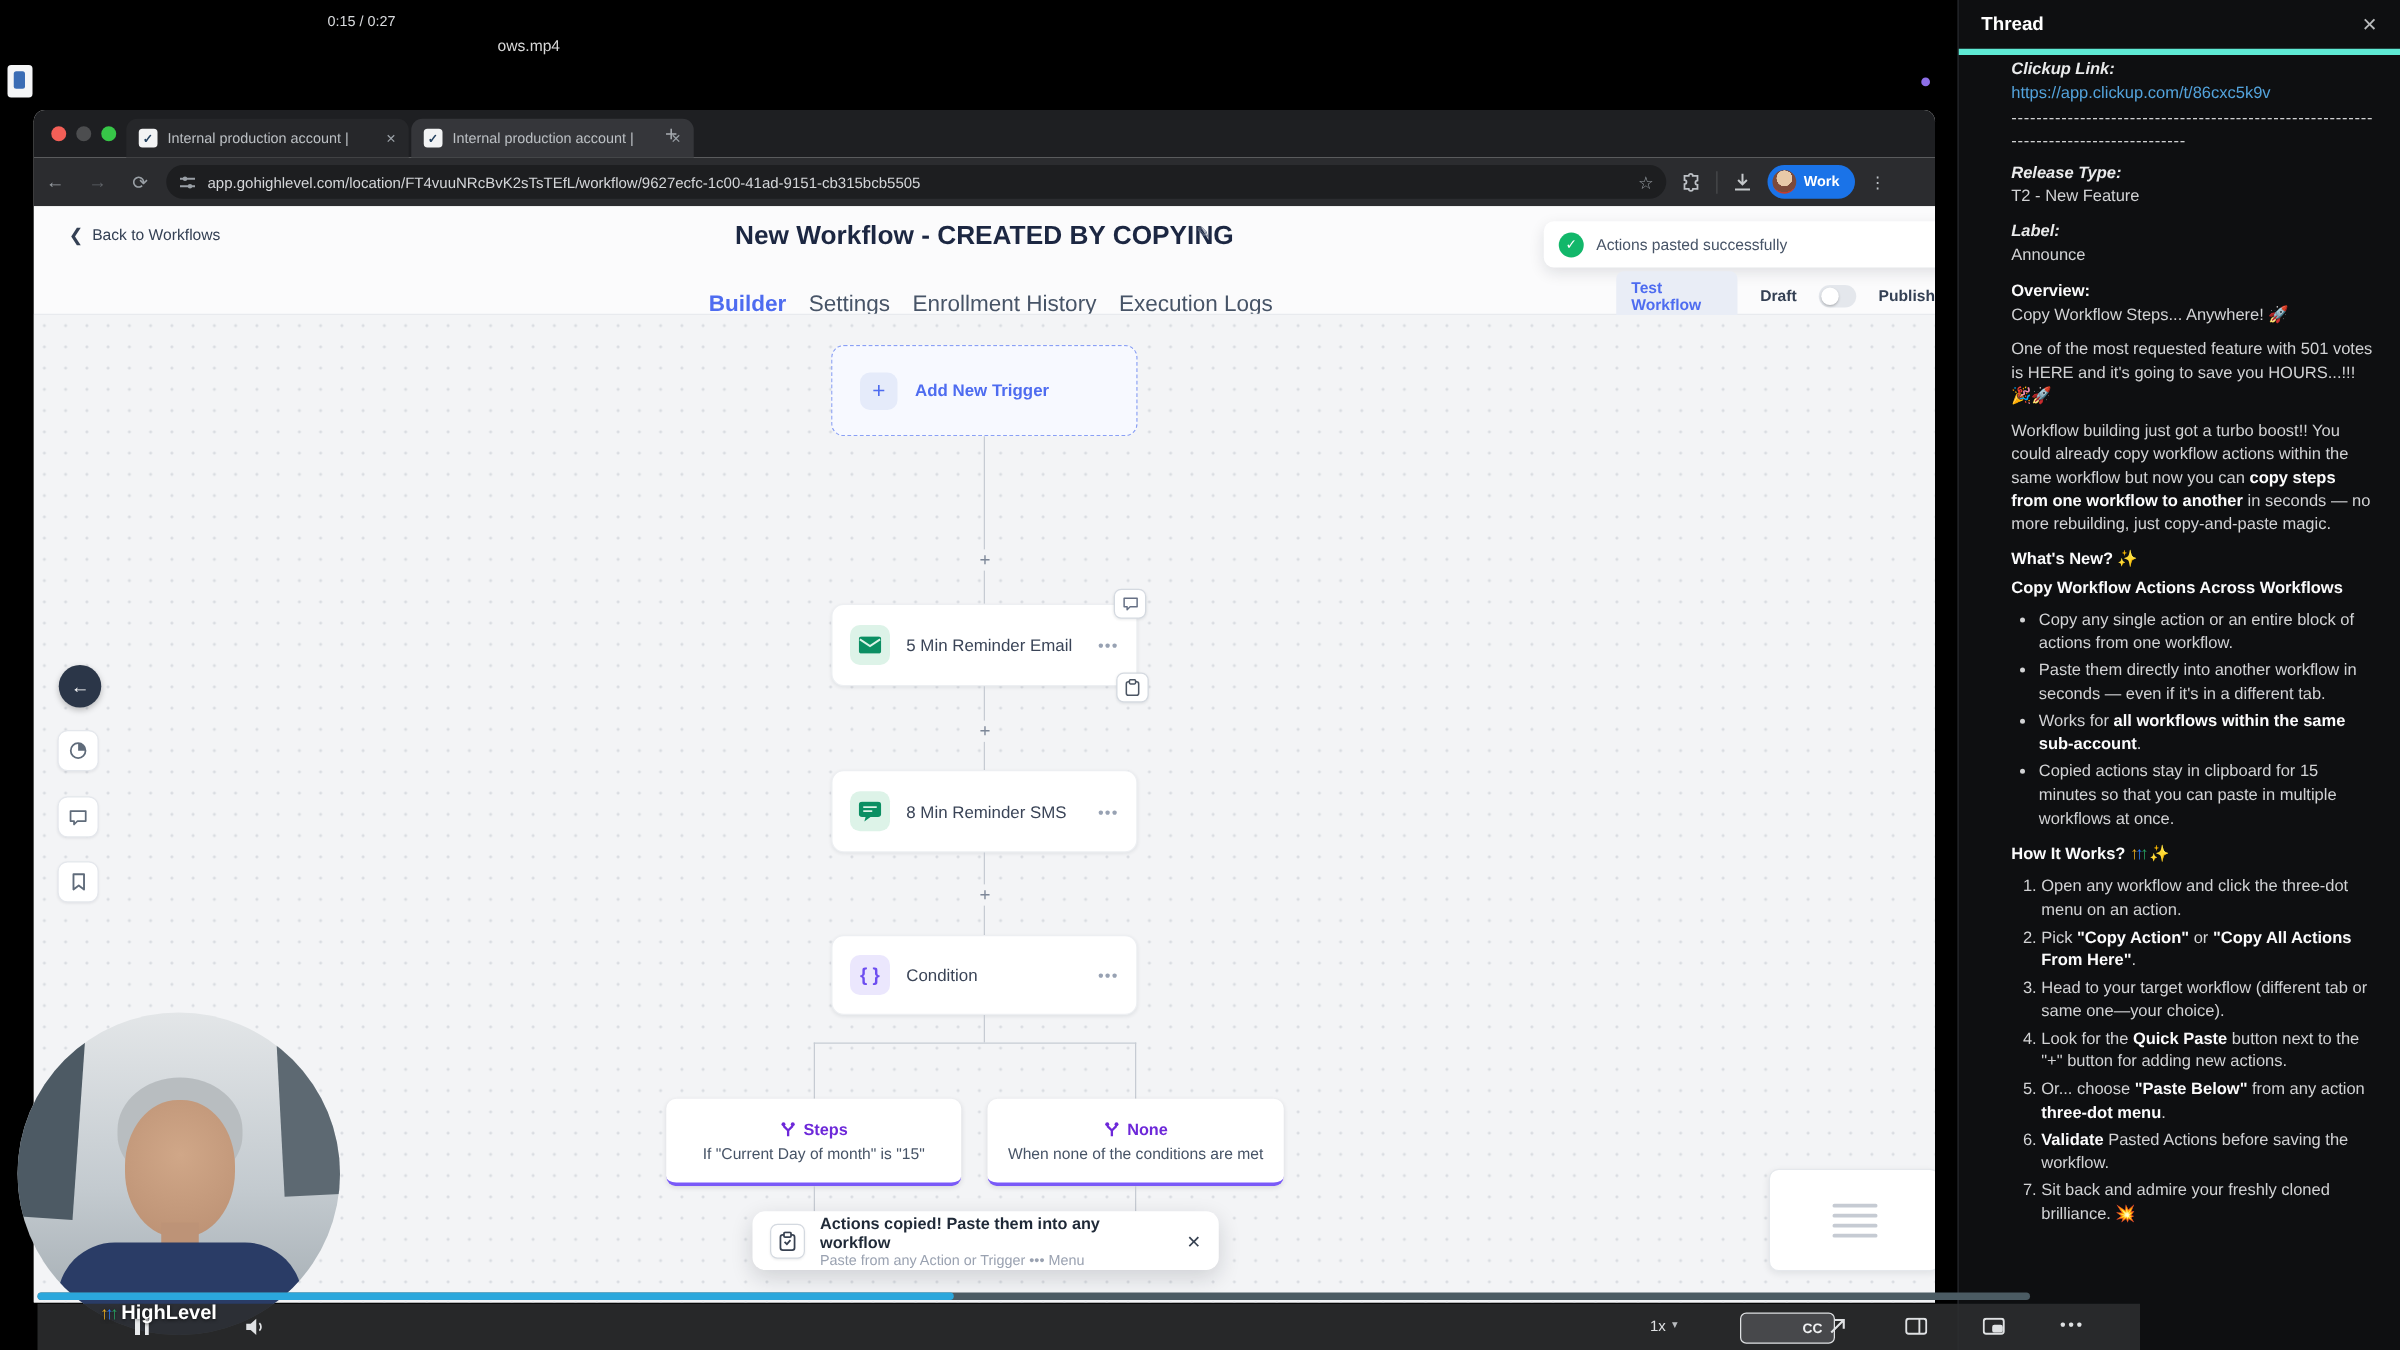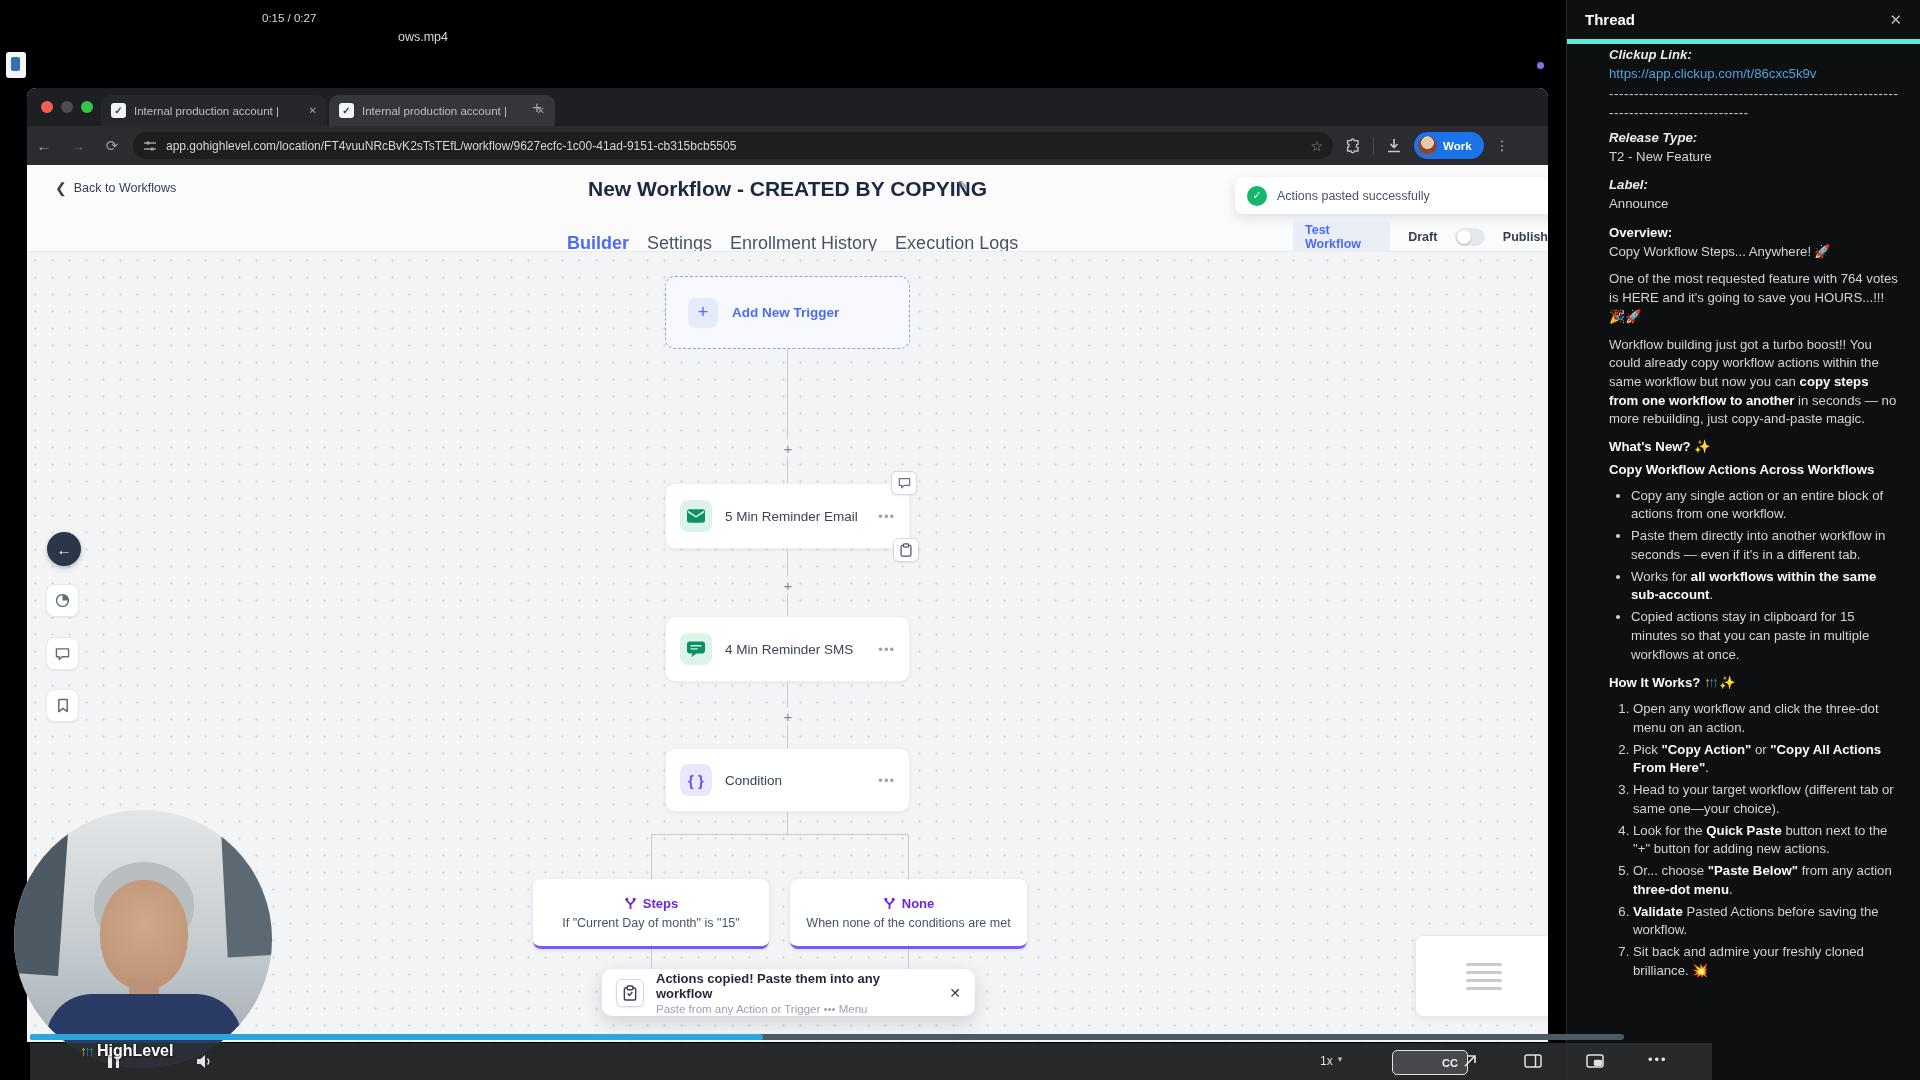--- a/index.html
+++ b/index.html
@@ -276,21 +276,21 @@
       <div class="plus" style="left:761px;top:333px;">+</div>
 
       <div class="node" style="top:364px;height:66px;">
         <span class="ntile tile-green">
           <svg width="18" height="17" viewBox="0 0 20 18">
               <rect width="20" height="13.5" rx="3" fill="#0b8f63"></rect>
               <path d="M5 17.5l1.2-4.5H11z" fill="#0b8f63"></path>
               <path d="M4 4.8h12M4 8.3h8" stroke="#ddf3e8" stroke-width="1.6"></path>
             </svg>
         </span>
-        <span class="nlbl">4 Min Reminder SMS</span>
+        <span class="nlbl">8 Min Reminder SMS</span>
         <span class="dots">•••</span>
       </div>
 
       <div class="vline" style="left:760px;top:430px;height:66px;"></div>
       <div class="plus" style="left:761px;top:464px;">+</div>
 
       <div class="node" style="top:496px;height:64px;">
         <span class="ntile tile-purple">
             <span class="curly">{ }</span>
           </span>
@@ -434,21 +434,21 @@
     <a href="#" class="t-link">https://app.clickup.com/t/86cxc5k9v</a>
     <div class="t-dash">--------------------------------------------------------------------------------------</div>
     <div class="t-lbl">Release Type:</div>
     <div>T2 - New Feature</div>
     <div class="t-gap"></div>
     <div class="t-lbl">Label:</div>
     <div>Announce</div>
     <div class="t-gap"></div>
     <div class="t-bold">Overview:</div>
     <div>Copy Workflow Steps... Anywhere! 🚀</div>
-    <div class="t-sec">One of the most requested feature with 764 votes is HERE and it's going to save you HOURS...!!! 🎉🚀</div>
+    <div class="t-sec">One of the most requested feature with 501 votes is HERE and it's going to save you HOURS...!!! 🎉🚀</div>
     <div class="t-sec"><span>Workflow building just got a turbo boost!! You could already copy workflow actions within the same workflow but now you can </span><span class="b">copy steps from one workflow to another</span><span> in seconds — no more rebuilding, just copy-and-paste magic.</span></div>
     <div class="t-sec t-bold">What's New? ✨</div>
     <div class="t-bold" style="margin-top:4px;">Copy Workflow Actions Across Workflows</div>
     <ul class="tb">
         <li><span>Copy any single action or an entire block of actions from one workflow.</span></li>
         <li><span>Paste them directly into another workflow in seconds — even if it's in a different tab.</span></li>
         <li><span>Works for </span><span class="b">all workflows within the same sub-account</span><span>.</span></li>
         <li><span>Copied actions stay in clipboard for 15 minutes so that you can paste in multiple workflows at once.</span></li>
       </ul>
     <div class="t-sec t-bold">

